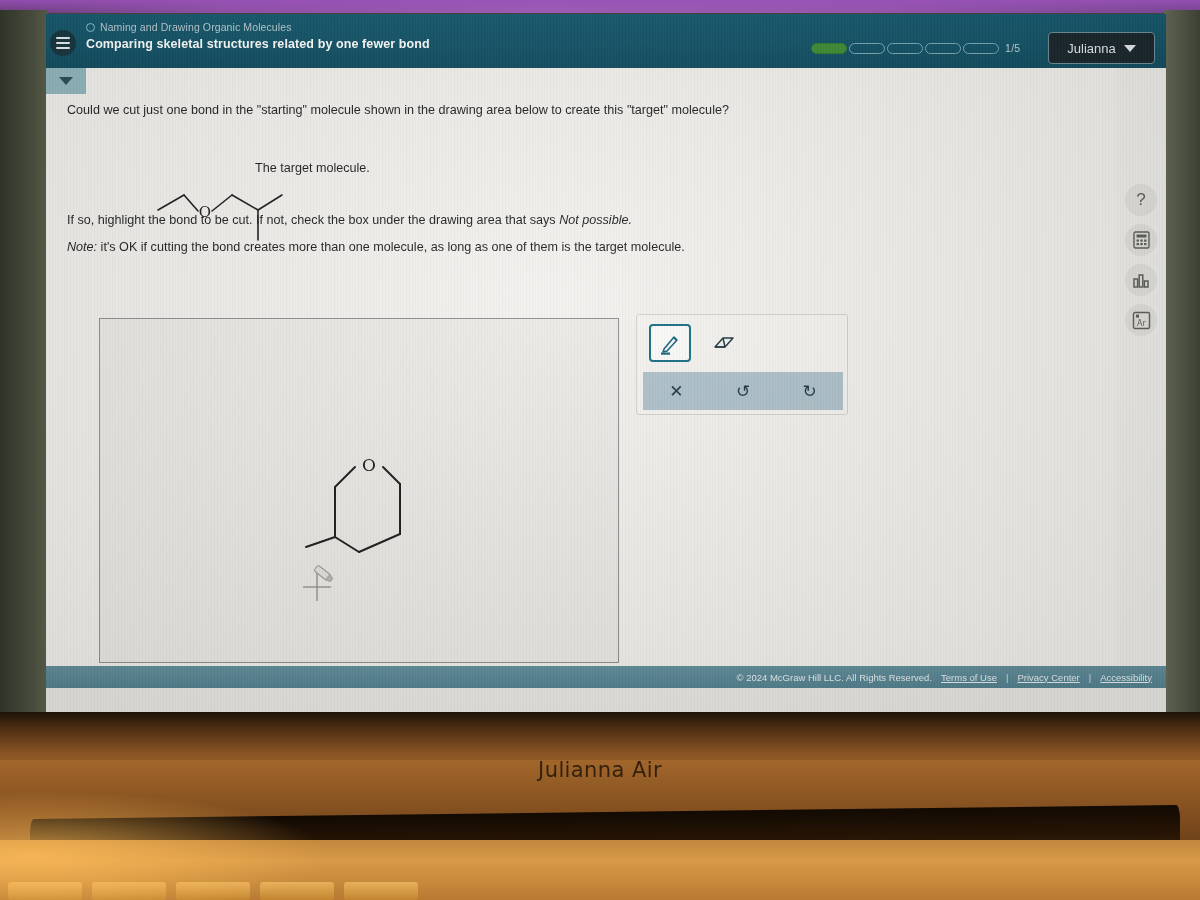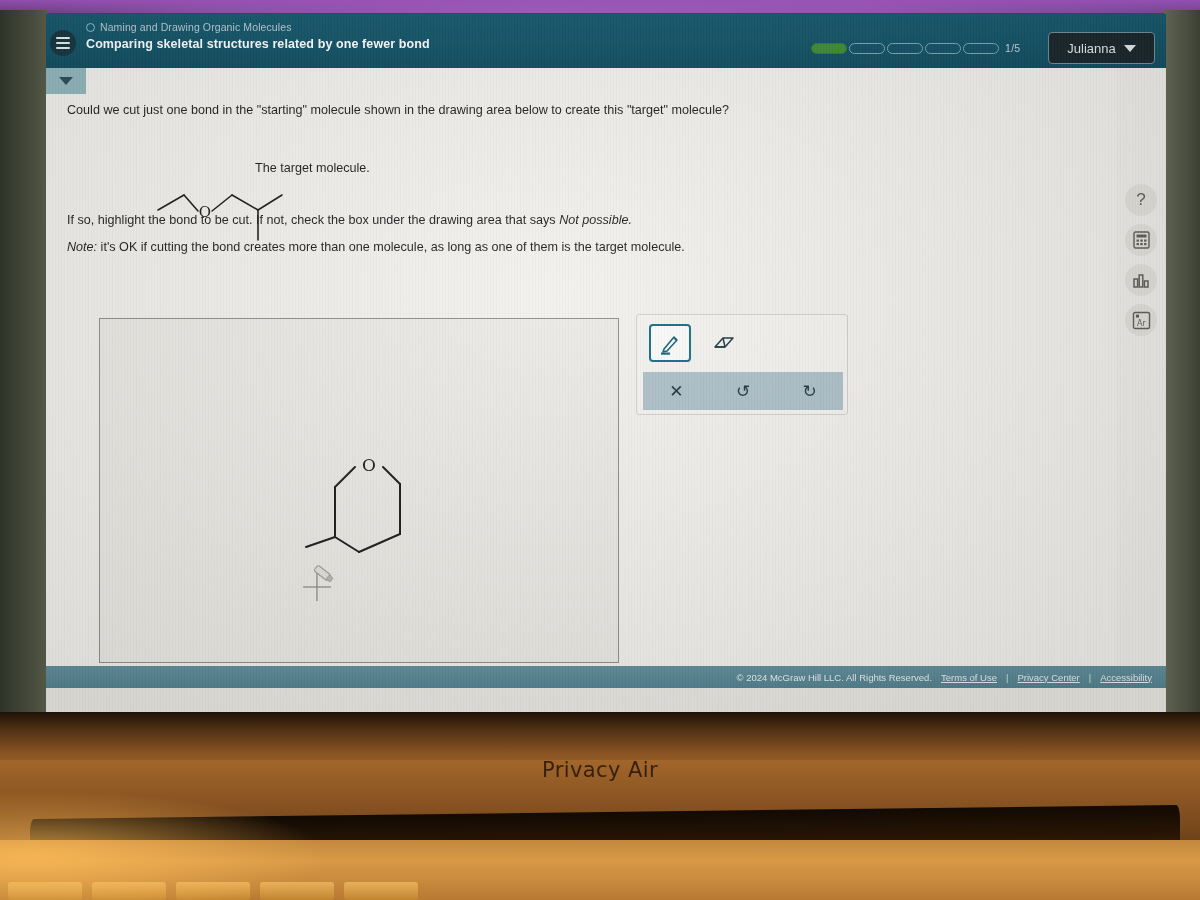--- a/index.html
+++ b/index.html
@@ -394,21 +394,21 @@
       <span class="lnk">Accessibility</span>
     </div>
     <div class="footer-pad"></div>
 
     <div class="grain"></div>
     <div class="screen-vignette"></div>
   </div>
 
   <div class="lid-bottom"></div>
   <div class="deck"></div>
-  <div class="macbook-label">Privacy Air</div>
+  <div class="macbook-label">Julianna Air</div>
   <div class="hinge-shadow"></div>
   <div class="keyboard-area">
   </div>
   <div class="key" style="left:8px;width:74px;"></div>
   <div class="key" style="left:92px;width:74px;"></div>
   <div class="key" style="left:176px;width:74px;"></div>
   <div class="key" style="left:260px;width:74px;"></div>
   <div class="key" style="left:344px;width:74px;"></div>
   <div class="glow-left"></div>
 </div>

